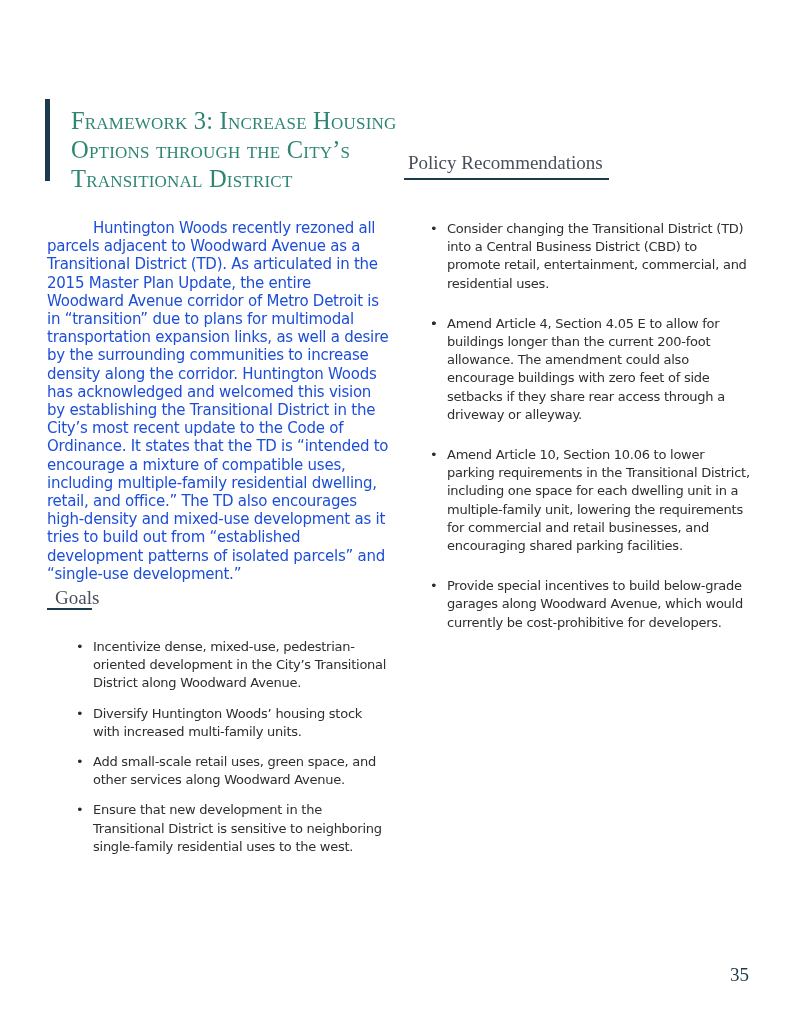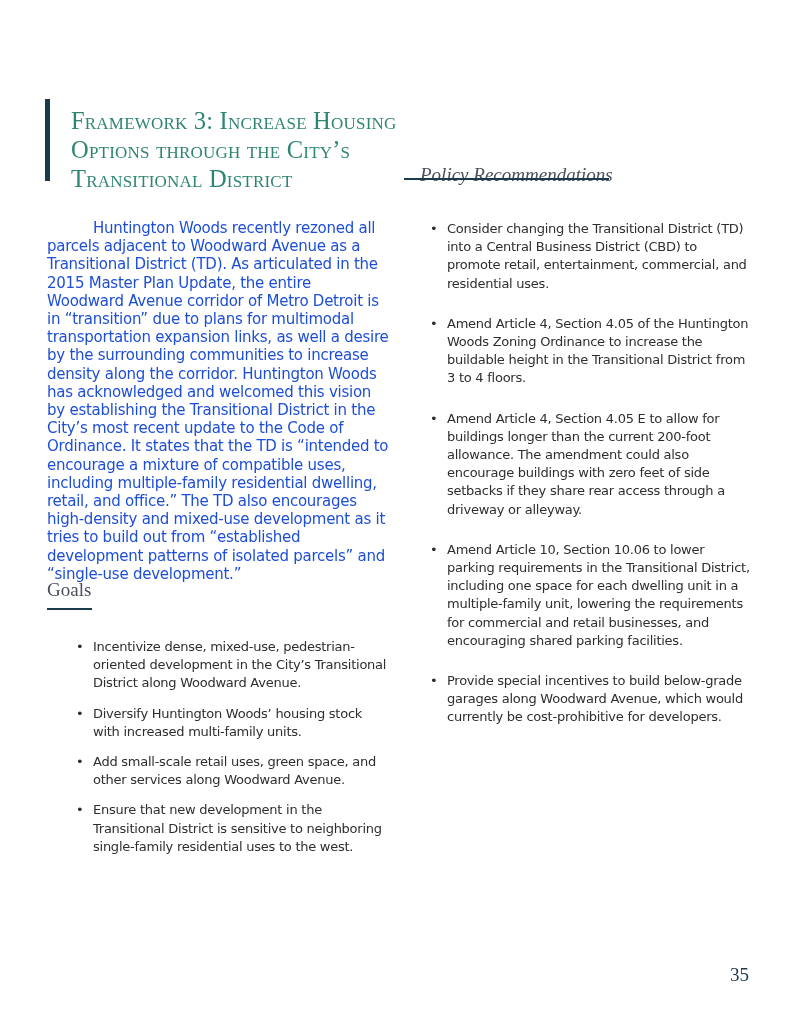--- a/index.html
+++ b/index.html
@@ -3,29 +3,29 @@
   <meta charset="utf-8">
   <style>
     html, body { margin: 0; padding: 0; background: #ffffff; }
     body { width: 791px; height: 1023px; position: relative; overflow: hidden; color: #2e2e2e; }
 
     .accent-bar { position: absolute; left: 45px; top: 99px; width: 5px; height: 82px; background: #1b3a4b; }
     .title { position: absolute; left: 61px; top: 96px; width: 340px; margin: 10px;
              font-family: "Liberation Serif", "DejaVu Serif", serif; font-weight: normal;
              font-variant: small-caps; color: #2e8574; font-size: 24.5px; line-height: 29px; letter-spacing: 0.2px; }
 
-    .policy-heading { position: absolute; left: 404px; top: 148px; margin: 16px; font-weight: normal;
-                      font-family: "Liberation Serif", "DejaVu Serif", serif; font-size: 19px; color: #4a4f5c; font-style: italic; }
+    .policy-heading { position: absolute; left: 404px; top: 148px; margin: 4px; font-weight: normal;
+                      font-family: "Liberation Serif", "DejaVu Serif", serif; font-size: 19px; color: #4a4f5c; }
     .policy-rule { position: absolute; left: 404px; top: 178px; width: 205px; height: 2px; background: #1b3a4b; }
 
     .intro { position: absolute; left: 47px; top: 219px; width: 342px; margin: 0;
              font-family: "DejaVu Sans", "Liberation Sans", sans-serif; font-size: 15px; line-height: 18.2px;
              color: #1d4ed8; text-indent: 46px; letter-spacing: -0.25px; }
 
-    .goals-heading { position: absolute; left: 47px; top: 579px; margin: 0; font-weight: normal;
+    .goals-heading { position: absolute; left: 47px; top: 579px; margin: 8px; font-weight: normal;
                      font-family: "Liberation Serif", "DejaVu Serif", serif; font-size: 19px; color: #4a4f5c; }
     .goals-rule { position: absolute; left: 47px; top: 608px; width: 45px; height: 2px; background: #1b3a4b; }
 
     ul.bullets { position: absolute; margin: 0; padding: 0; list-style: none;
                  font-family: "DejaVu Sans", "Liberation Sans", sans-serif; font-size: 13px; line-height: 18.2px;
                  color: #2e2e2e; letter-spacing: -0.25px; }
     ul.bullets li { position: relative; padding-left: 20px; }
     ul.bullets li .dot { position: absolute; left: 3px; top: 0; }
     .goals-list { left: 73px; top: 638px; width: 318px; }
     .goals-list li { margin-bottom: 12px; }
@@ -51,19 +51,19 @@
 
 <ul class="bullets goals-list">
   <li><span class="dot">•</span><span>Incentivize dense, mixed-use, pedestrian-oriented development in the City’s Transitional District along Woodward Avenue.</span></li>
   <li><span class="dot">•</span><span>Diversify Huntington Woods’ housing stock with increased multi-family units.</span></li>
   <li><span class="dot">•</span><span>Add small-scale retail uses, green space, and other services along Woodward Avenue.</span></li>
   <li><span class="dot">•</span><span>Ensure that new development in the Transitional District is sensitive to neighboring single-family residential uses to the west.</span></li>
 </ul>
 
 <ul class="bullets policy-list">
   <li><span class="dot">•</span><span>Consider changing the Transitional District (TD) into a Central Business District (CBD) to promote retail, entertainment, commercial, and residential uses.</span></li>
-  <li><span class="dot">•</span><span>Amend Article 4, Section 4.05 of the Huntington Woods Zoning Ordinance to increase the buildable height in the Transitional District from 3 to 4 floors.</span></li>
+  <li><span class="dot">•</span></li>
   <li><span class="dot">•</span><span>Amend Article 4, Section 4.05 E to allow for buildings longer than the current 200-foot allowance. The amendment could also encourage buildings with zero feet of side setbacks if they share rear access through a driveway or alleyway.</span></li>
   <li><span class="dot">•</span><span>Amend Article 10, Section 10.06 to lower parking requirements in the Transitional District, including one space for each dwelling unit in a multiple-family unit, lowering the requirements for commercial and retail businesses, and encouraging shared parking facilities.</span></li>
   <li><span class="dot">•</span><span>Provide special incentives to build below-grade garages along Woodward Avenue, which would currently be cost-prohibitive for developers.</span></li>
 </ul>
 
 <p class="page-number">35</p>
 
 </body></html>

